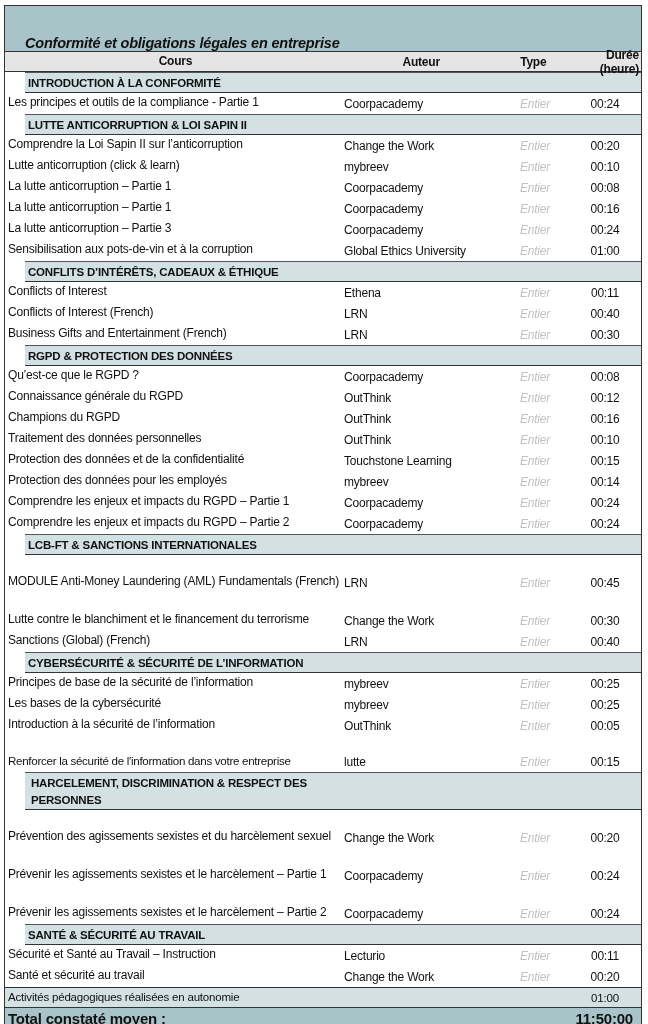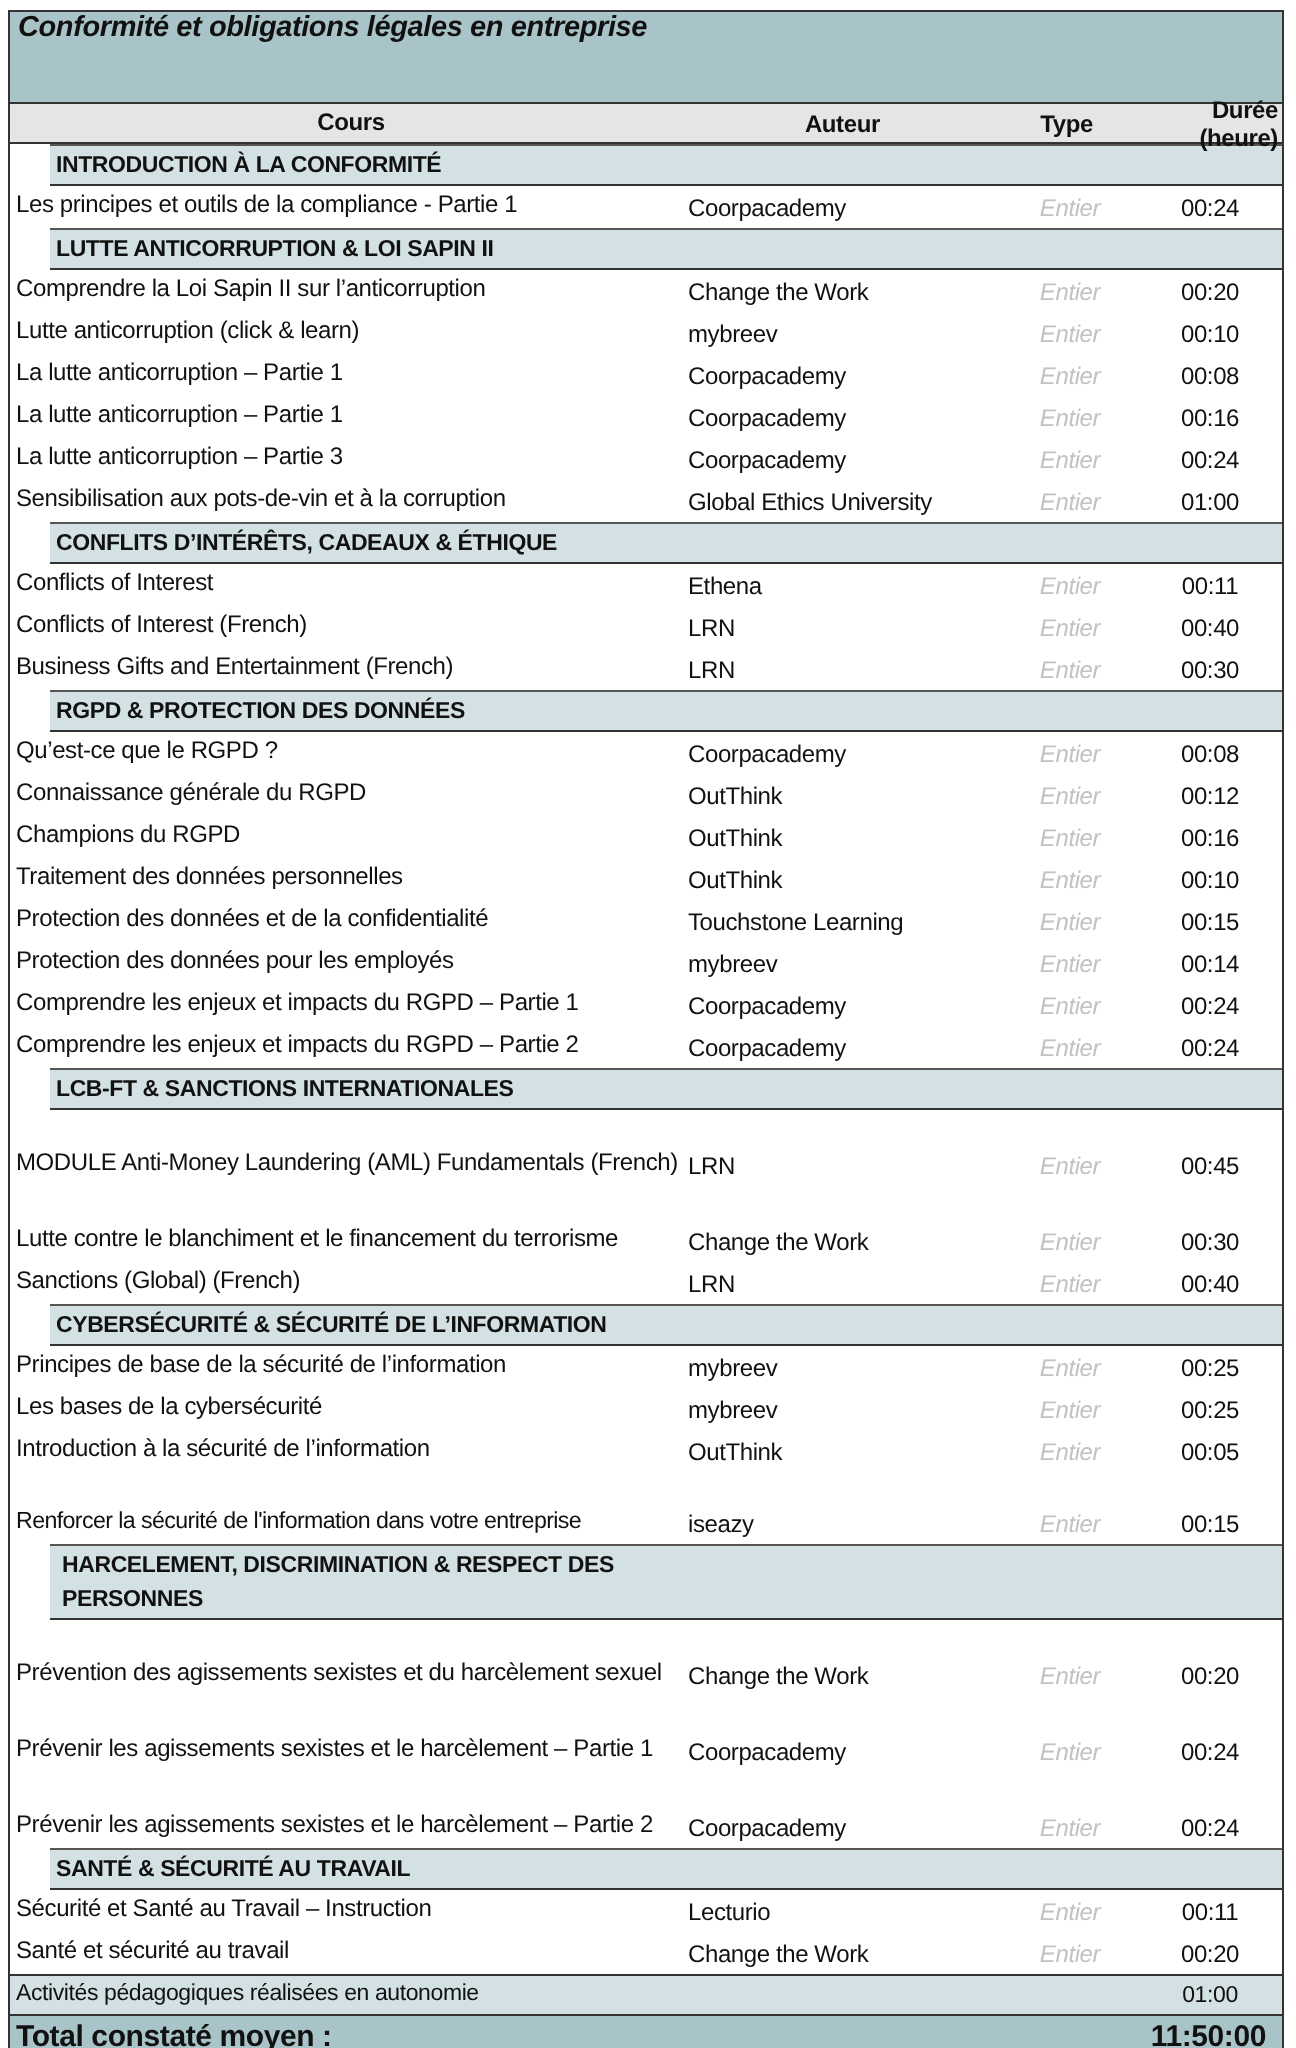--- a/index.html
+++ b/index.html
@@ -1,18 +1,18 @@
 <!DOCTYPE html>
 <html><head>
 <meta charset="utf-8">
 <style>
   html, body { margin:0; padding:0; background:#ffffff; }
   body { width:648px; height:1024px; position:relative; font-family:"Liberation Sans", sans-serif; color:#111; }
   .sheet { position:absolute; left:4px; top:5px; width:638px; border:1.5px solid #333; box-sizing:border-box; }
-  .title-band { height:45px; background:#a9c4c9; border-bottom:1.5px solid #333; display:flex; align-items:flex-start; padding-left:4px; }
+  .title-band { height:45px; background:#a9c4c9; border-bottom:1.5px solid #333; display:flex; align-items:flex-end; padding-left:20px; }
   .title-band span { font-style:italic; font-weight:bold; font-size:14.5px; letter-spacing:-0.2px; }
   .row { display:flex; align-items:flex-end; box-sizing:border-box; font-size:12px; letter-spacing:-0.2px; }
   .hdr { height:20px; background:#e5e5e5; border-bottom:1.5px solid #333; font-weight:bold; align-items:center; }
   .hdr .c-cours { text-align:center; }
   .hdr .c-auteur { text-align:center; }
   .hdr .c-type { }
   .hdr .c-duree { text-align:right; padding-right:2px; }
   .section { height:21px; background:#d3e1e4; border-top:1px solid #555; border-bottom:1.5px solid #333; font-weight:bold; align-items:center; padding-left:3px; font-size:11.5px;margin-left:20px; }
   .section.tall { height:38px; align-items:flex-end; padding-top:2px; line-height:17px; padding-left:6px; }
   .item { height:21px; background:#fff; padding-bottom:3px; }
@@ -193,21 +193,21 @@
     <div class="c-duree">00:25</div>
   </div>
   <div class="row item">
     <div class="c-cours">Introduction à la sécurité de l’information</div>
     <div class="c-auteur">OutThink</div>
     <div class="c-type">Entier</div>
     <div class="c-duree">00:05</div>
   </div>
   <div class="row item spacer">
     <div class="c-cours" style="white-space:nowrap;font-size:11.6px;letter-spacing:-0.3px">Renforcer la sécurité de l'information dans votre entreprise</div>
-    <div class="c-auteur">iseazy</div>
+    <div class="c-auteur">lutte</div>
     <div class="c-type">Entier</div>
     <div class="c-duree">00:15</div>
   </div>
 
   <div class="row section tall">
     <div style="width:300px">HARCELEMENT, DISCRIMINATION &amp; RESPECT DES PERSONNES</div>
   </div>
   <div class="row item tall">
     <div class="c-cours">Prévention des agissements sexistes et du harcèlement sexuel</div>
     <div class="c-auteur">Change the Work</div>

